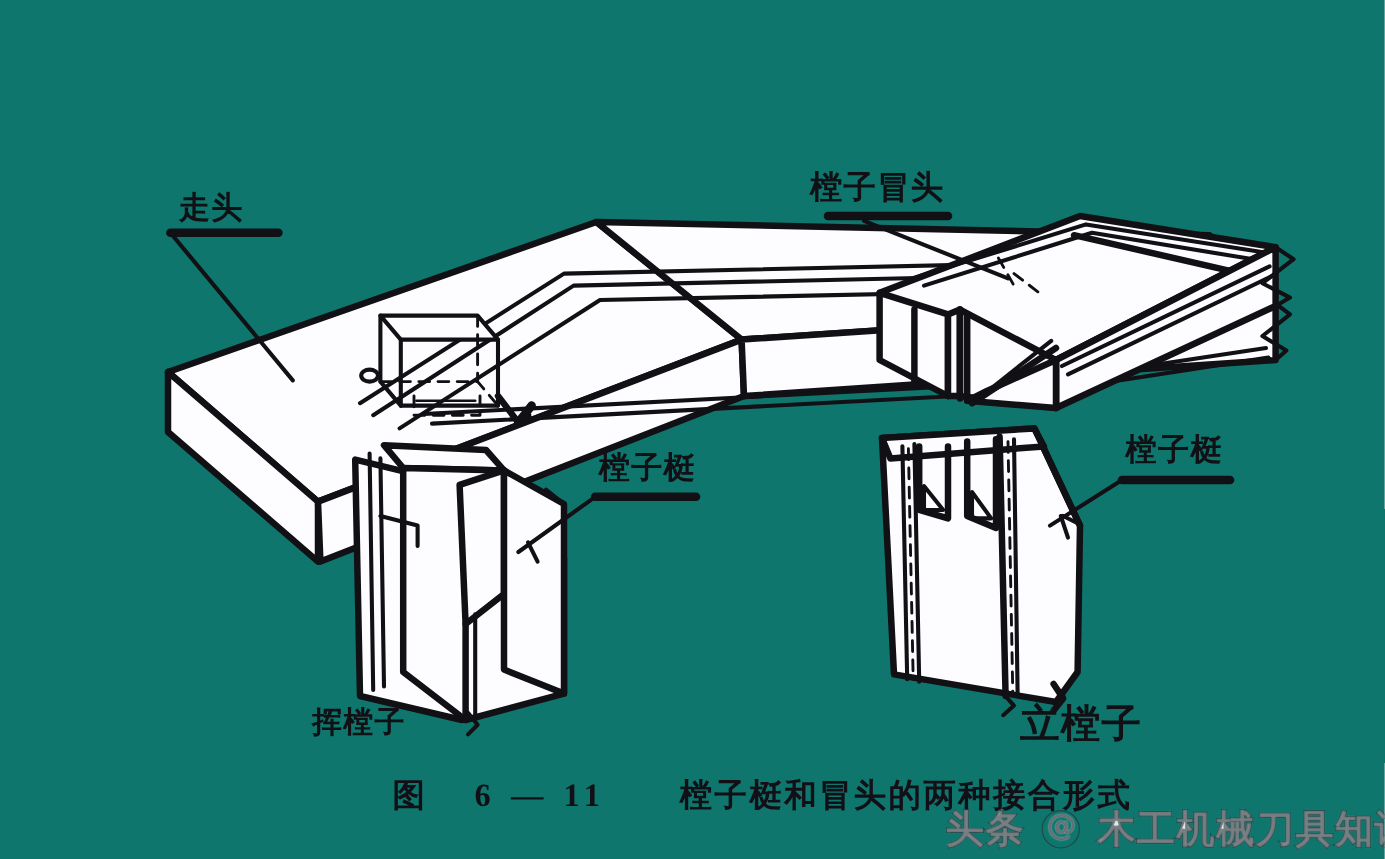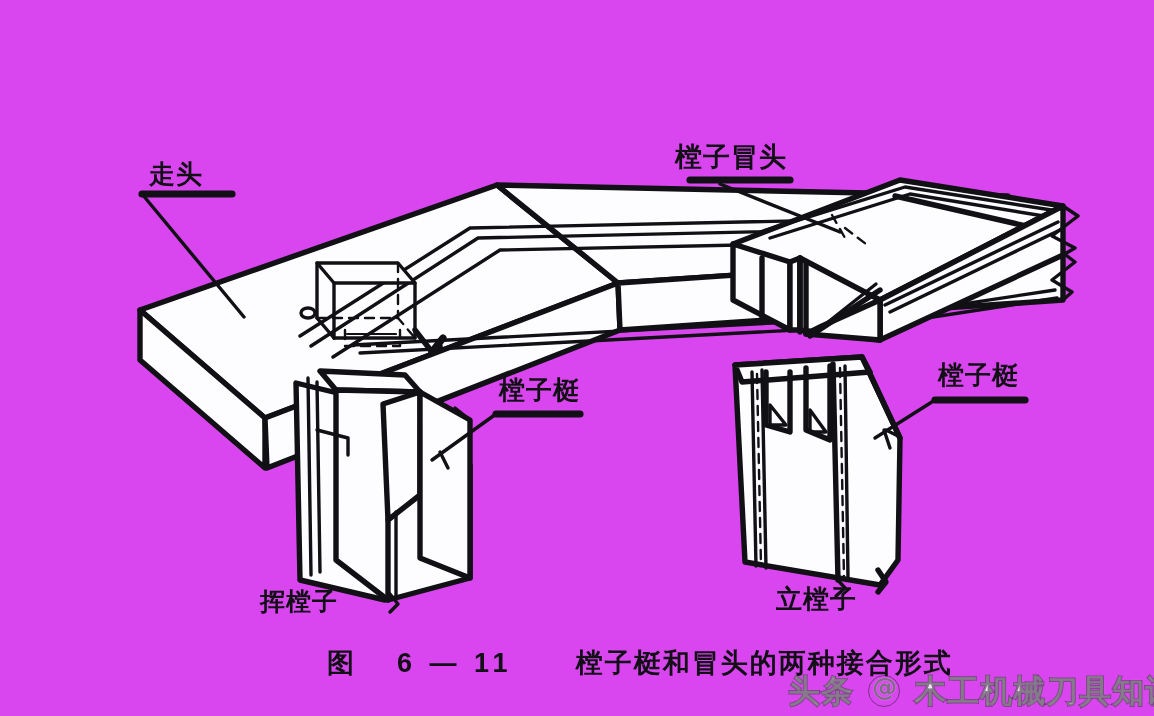--- a/index.html
+++ b/index.html
@@ -4,21 +4,21 @@
 <style>
   html, body {
     margin: 0;
     padding: 0;
     background: #ffffff;
   }
   #page {
     position: relative;
     width: 1154px;
     height: 716px;
-    background: #d946ef;
+    background: #0f766e;
     overflow: hidden;
     font-family: "Liberation Sans", sans-serif;
   }
   #art {
     position: absolute;
     left: 0; top: 0;
     width: 1154px;
     height: 716px;
   }
   
@@ -29,30 +29,30 @@
     font-weight: 700;
     white-space: nowrap;
     letter-spacing: 1px;
     line-height: 1;
   }
   .lbl-走头      { left: 149px; top: 161px; font-size: 26px; }
   .lbl-冒头      { left: 675px; top: 143px; font-size: 27px; }
   .lbl-梃左      { left: 499px; top: 377px; font-size: 26px; }
   .lbl-梃右      { left: 938px; top: 362px; font-size: 26px; }
   .lbl-挥樘子    { left: 260px; top: 589px; font-size: 25px; }
-  .lbl-立樘子    { left: 776px; top: 586px; font-size: 26px; }
+  .lbl-立樘子    { left: 850px; top: 586px; font-size: 33px; }
 
   .caption {
     position: absolute;
     left: 327px;
     top: 645px;
     font-size: 27px;
     font-weight: 700;
     color: #121016;
-    font-family: Liberation Sans, sans-serif;
+    font-family: Liberation Serif, serif;
     letter-spacing: 2px;
     white-space: nowrap;
   }
   .caption .num { letter-spacing: 5px; }
   .caption .gap { display: inline-block; width: 22px; }
 
   
   .watermark {
     position: absolute;
     left: 788px;

